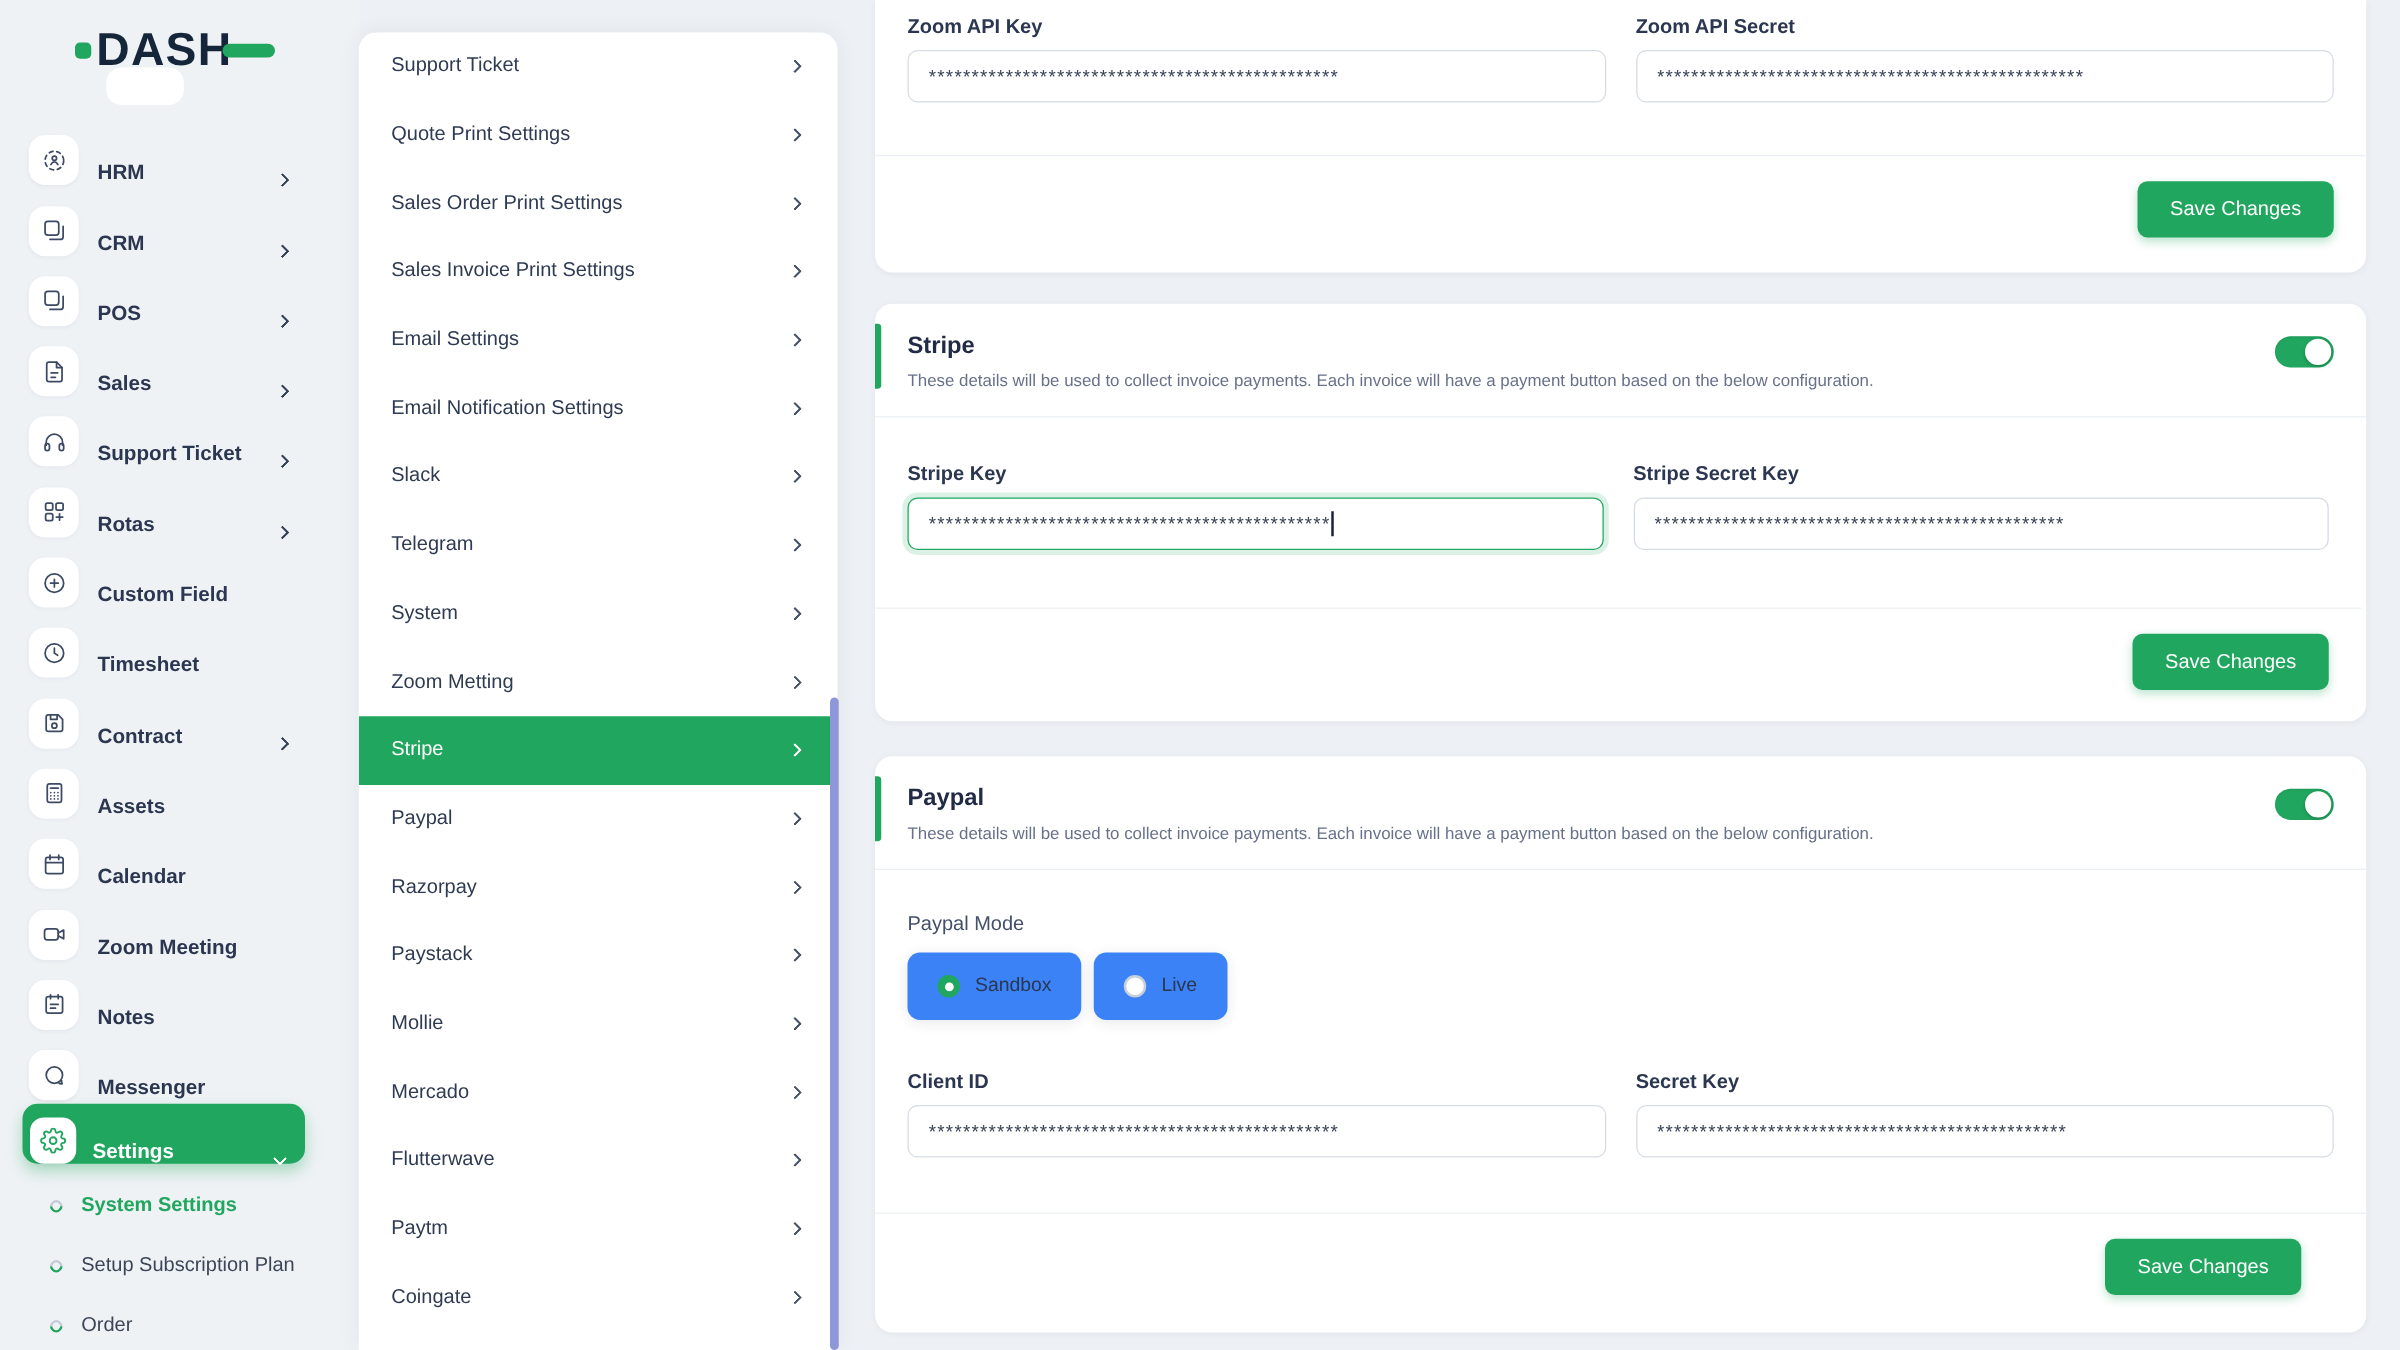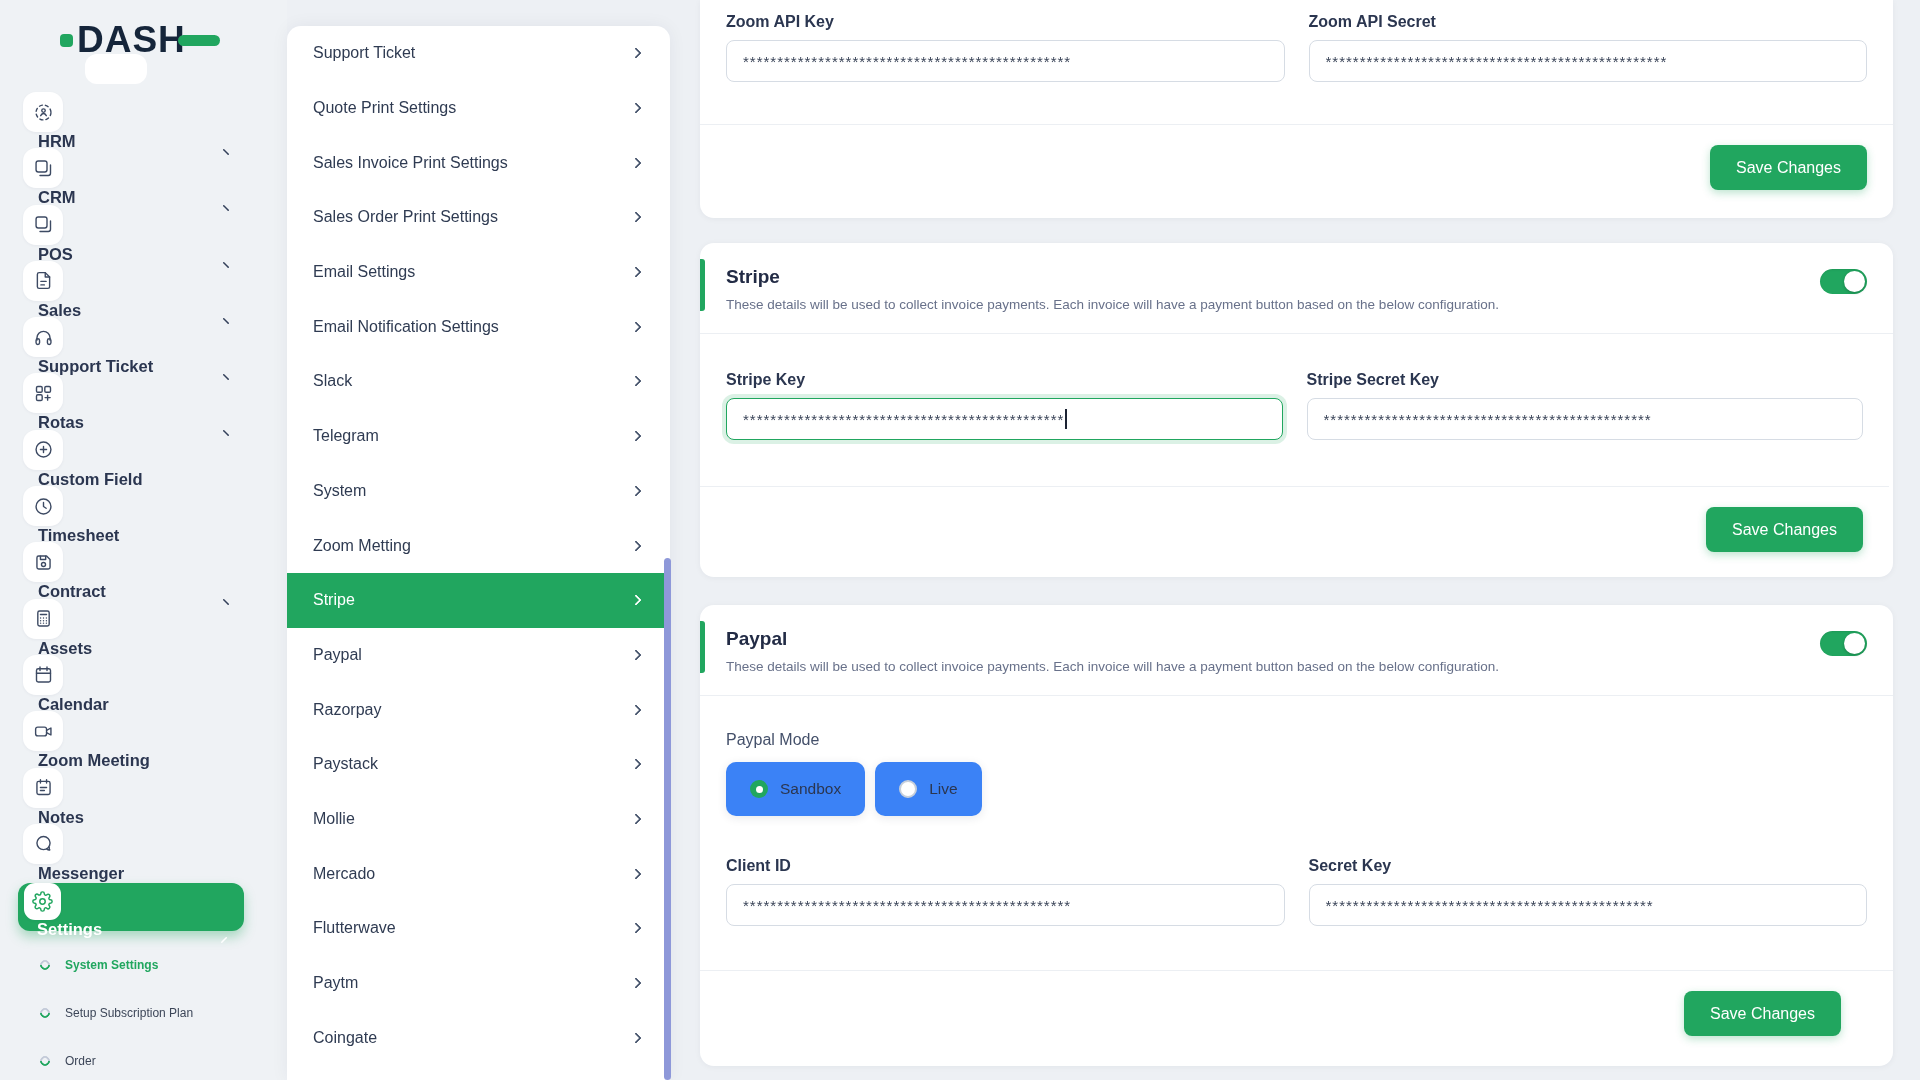--- a/index.html
+++ b/index.html
@@ -14,36 +14,36 @@
 
   
   .sidebar { position:absolute; left:0; top:0; width:287px; height:1080px; background:#eff2f5; }
   .logo { position:absolute; left:60px; top:18px; height:44px; display:flex; align-items:center; }
   .logo-dot { width:13px; height:13px; border-radius:4px; background:#21a65f; margin-right:4px; }
   .logo-text { font-size:37px; font-weight:800; letter-spacing:1px; color:#15253a; }
   .logo-dash { width:42px; height:11px; border-radius:6px; background:#21a65f; margin-left:-8px; }
   .stub-icon { position:absolute; left:85px; top:54px; width:62px; height:30px; background:#fff; border-radius:12px; }
 
   .side-nav { position:absolute; top:92px; left:0; right:0; }
-  .srow { display:flex; align-items:flex-start; height:56.3px; padding-left:23px; padding-right:57px; cursor:pointer;flex-direction:column; }
+  .srow { display:flex; align-items:flex-end; height:56.3px; padding-left:23px; padding-right:57px; cursor:pointer; }
   .ibox { width:40px; height:40px; background:#fff; border-radius:13px; display:flex; align-items:center; justify-content:center; color:#3d4a63; box-shadow:0 1px 3px rgba(30,45,80,.05); flex:none; }
   .ibox svg { width:21px; height:21px; }
   .slabel { margin-left:15px; font-size:16.5px; font-weight:600; color:#2b3650; }
   .chev { width:8px; height:8px; border-top:2.2px solid currentColor; border-right:2.2px solid currentColor; transform:rotate(45deg); border-radius:1px; margin-left:auto; color:#33405a; }
   .chev.down { transform:rotate(135deg); }
 
   .srow.pill { margin-left:18px; margin-top:3px; width:226px; height:48px; padding:0 16px 0 6px; background:#21a65f; border-radius:12px; box-shadow:0 6px 12px rgba(33,166,95,.35); }
   .srow.pill .ibox { width:37px; height:37px; border-radius:11px; color:#21a65f; }
   .srow.pill .slabel { color:#fff; margin-left:13px; }
   .srow.pill .chev { color:#fff; }
 
   .sub-nav { margin-top:10px; }
   .subrow { display:flex; align-items:center; height:48px; padding-left:40px; cursor:pointer; }
   .bullet { width:10px; height:10px; border-radius:50%; border:2px solid; border-color:#c3cad8 #21a65f #21a65f #c3cad8; transform:rotate(45deg); flex:none; }
-  .sublabel { margin-left:15px; font-size:12px; font-weight:500; color:#3c4658; }
+  .sublabel { margin-left:15px; font-size:16px; font-weight:500; color:#3c4658; }
   .subrow.active .sublabel { color:#21a65f; font-weight:700; }
 
   
   .settings-panel { position:absolute; left:287px; top:26px; width:383px; height:1054px; background:#fff; border-radius:14px 14px 0 0; box-shadow:0 0 18px rgba(30,40,70,.06); overflow:hidden; }
   .snav-row { display:flex; align-items:center; height:54.7px; padding:0 30px 0 26px; font-size:16px; font-weight:500; color:#2f3b52; cursor:pointer; }
   .snav-row .chev { color:#45536b; }
   .snav-row.selected { background:#21a65f; color:#fff; }
   .snav-row.selected .chev { color:#fff; }
   .scroll-thumb { position:absolute; left:664px; top:558px; width:7px; height:522px; border-radius:4px; background:#8e98d9; }
 
@@ -275,25 +275,25 @@
   <div>
       <div class="snav-row">
     <span>Support Ticket</span>
     <span class="chev"></span>
   </div>
       <div class="snav-row">
     <span>Quote Print Settings</span>
     <span class="chev"></span>
   </div>
       <div class="snav-row">
+    <span>Sales Order Print Settings</span>
+    <span class="chev"></span>
+  </div>
+      <div class="snav-row">
     <span>Sales Invoice Print Settings</span>
-    <span class="chev"></span>
-  </div>
-      <div class="snav-row">
-    <span>Sales Order Print Settings</span>
     <span class="chev"></span>
   </div>
       <div class="snav-row">
     <span>Email Settings</span>
     <span class="chev"></span>
   </div>
       <div class="snav-row">
     <span>Email Notification Settings</span>
     <span class="chev"></span>
   </div>

